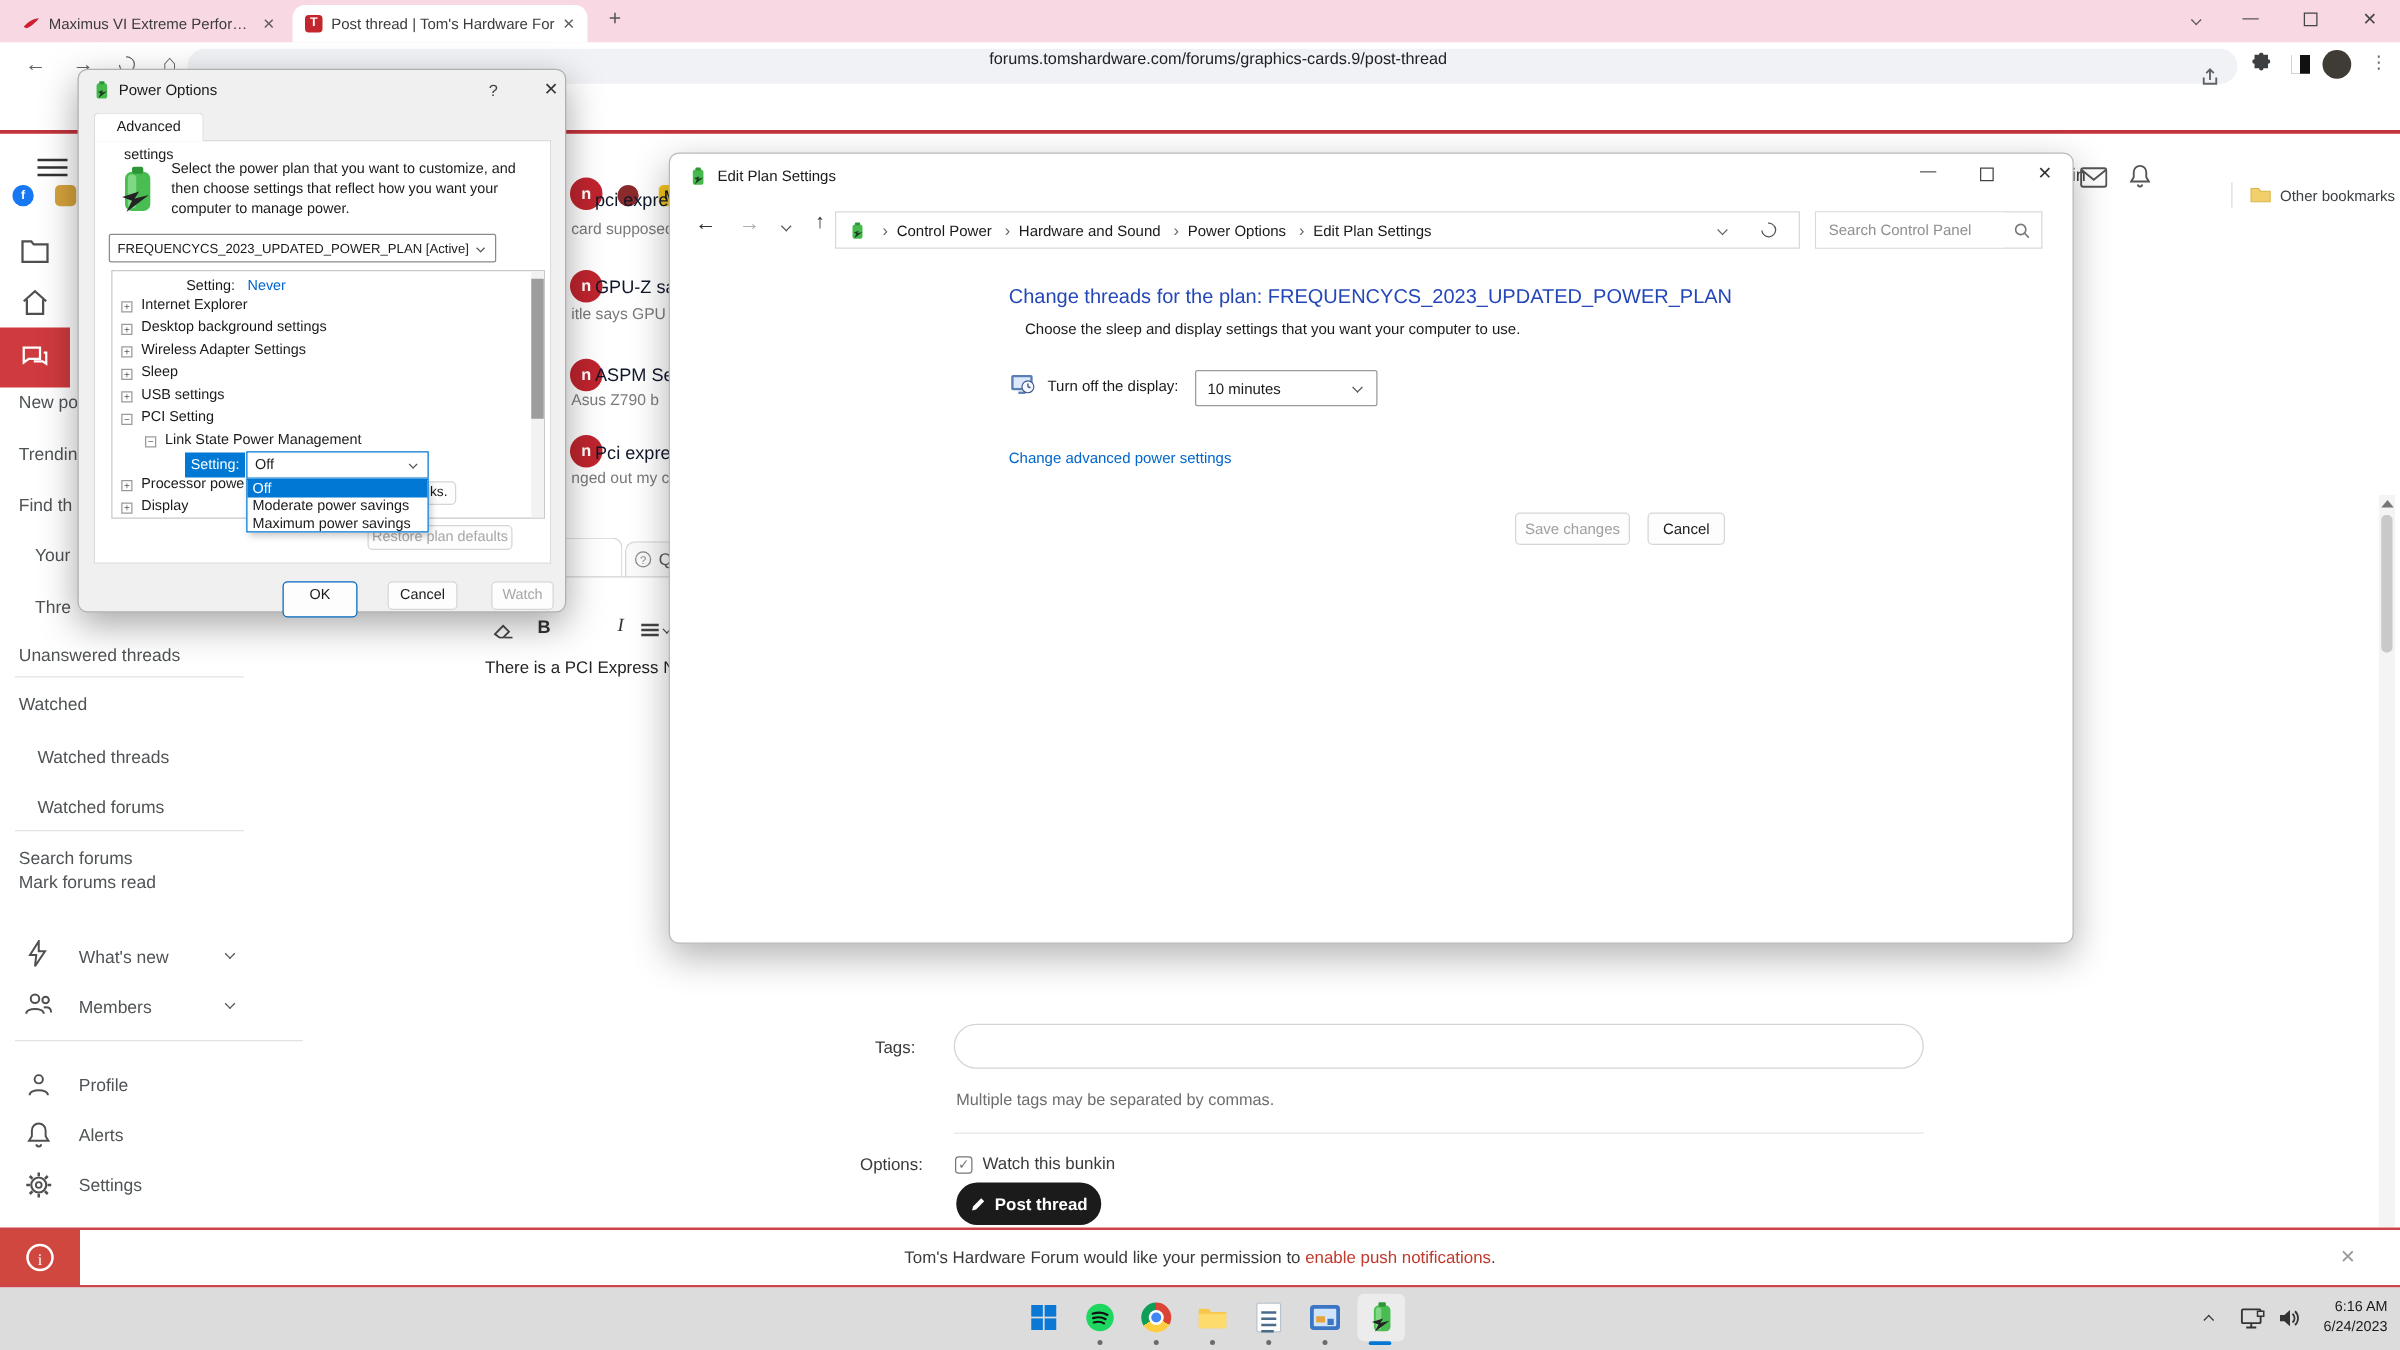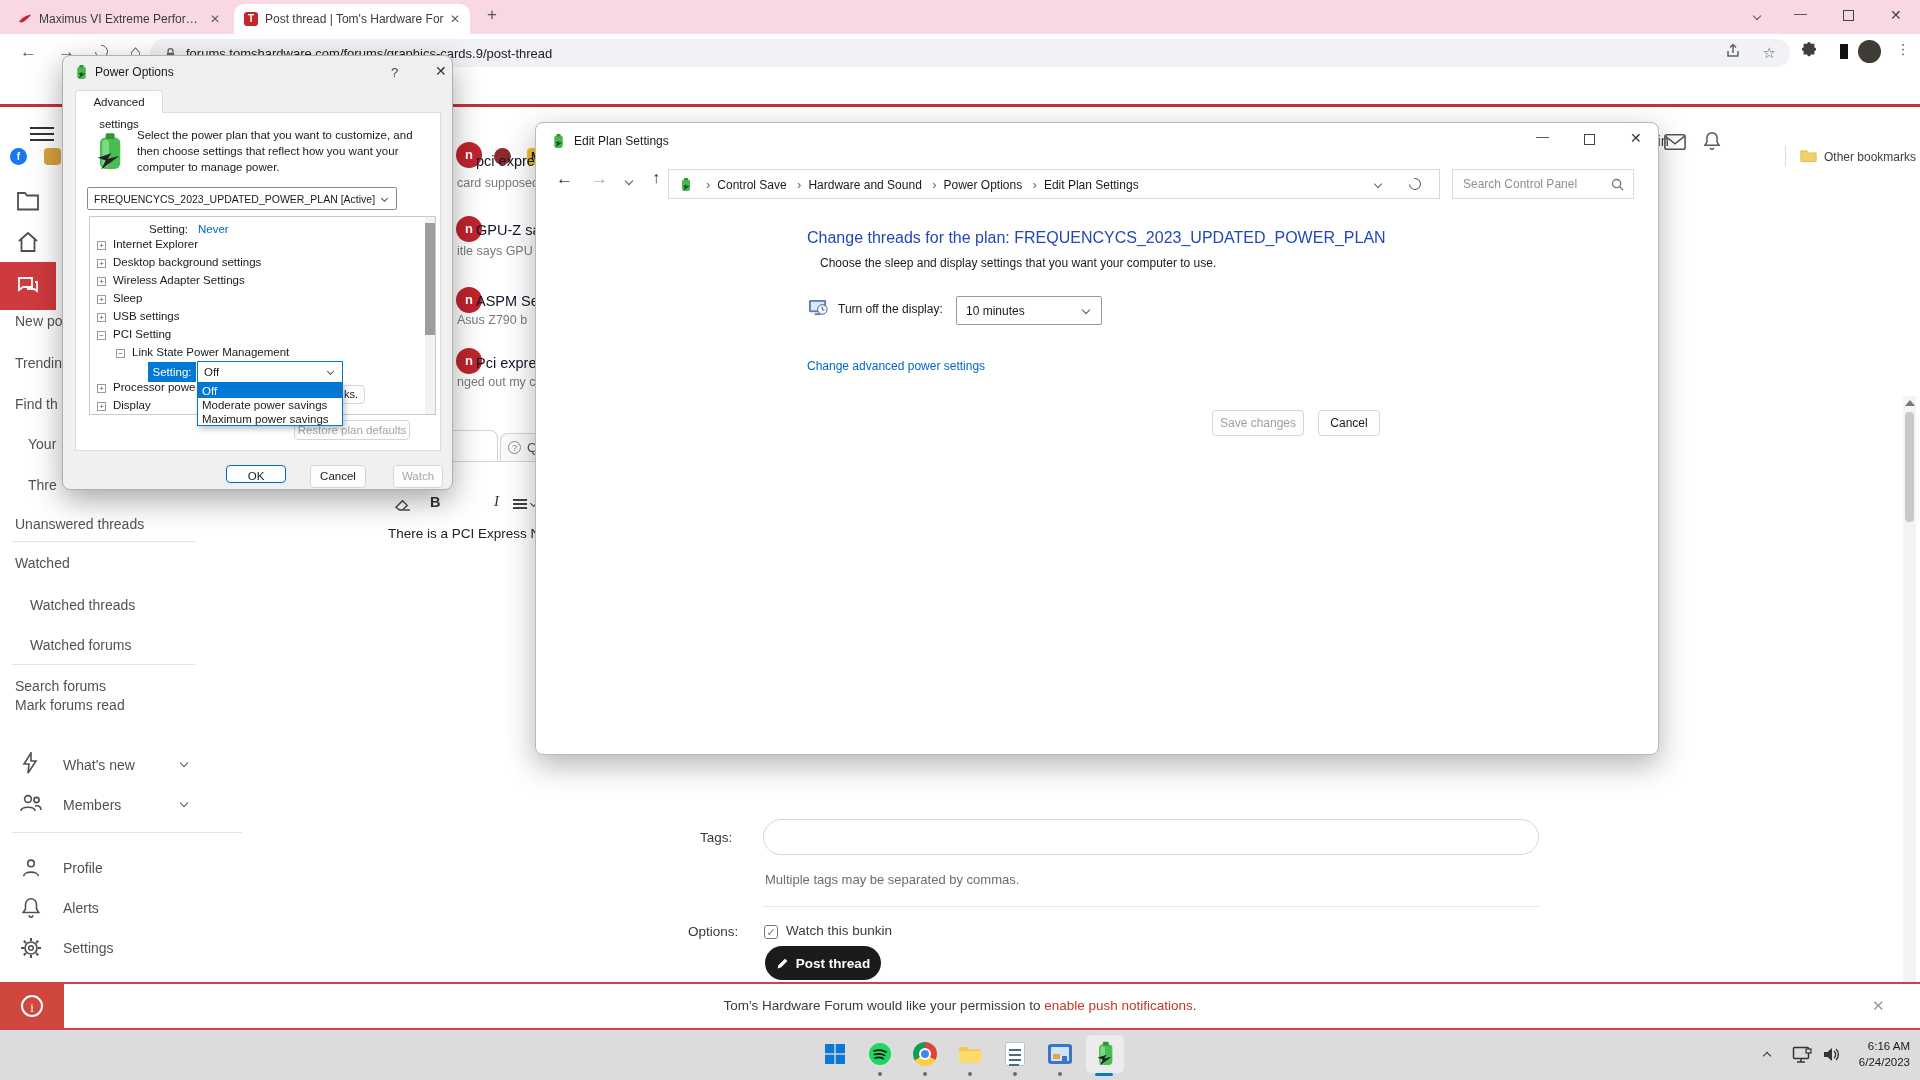--- a/index.html
+++ b/index.html
@@ -10,21 +10,21 @@
   
   .chev{display:inline-block;width:6px;height:6px;border-right:1.6px solid currentColor;border-bottom:1.6px solid currentColor;transform:rotate(45deg);}
   .chev-up{transform:rotate(225deg);}
   
   .tabstrip{left:0;top:0;width:1920px;height:34px;background:#f7d8e3;}
   .tab{top:4px;height:30px;border-radius:10px 10px 0 0;display:flex;align-items:center;padding:0 10px;font-size:12px;color:#3c3c3c;}
   .tab.active{background:#fff;}
   .tclose{margin-left:auto;color:#5f5f5f;font-size:12px;}
   .toolbar{left:0;top:34px;width:1920px;height:36px;background:#fff;}
   .navic{font-size:17px;color:#5f6368;}
-  .urlpill{left:150px;top:39px;width:1640px;height:28px;background:#f0f2f5;border-radius:14px;display:flex;align-items:center;padding:0 14px;}
+  .urlpill{left:150px;top:39px;width:1640px;height:28px;background:#f0f2f5;border-radius:14px;display:flex;align-items:center;padding:0 14px;flex-direction:column;}
   .bookbar{left:0;top:70px;width:1920px;height:34px;background:#fff;}
   .fav{position:absolute;top:78px;width:17px;height:17px;border-radius:4px;font-size:10px;font-weight:bold;color:#fff;text-align:center;line-height:17px;}
   .redline{left:0;top:104px;width:1920px;height:3px;background:#c2333b;}
   
   .side-label{position:absolute;font-size:14px;color:#4f5355;white-space:nowrap;}
   .sdiv{position:absolute;left:12px;width:183px;height:1px;background:#e2e2e2;}
   .sicon{position:absolute;color:#4f4f4f;}
   .thread-title{position:absolute;font-size:14.5px;color:#0f172a;white-space:nowrap;}
   .thread-snip{position:absolute;font-size:12.5px;color:#7a7a7a;white-space:nowrap;}
   .tavatar{position:absolute;width:26px;height:26px;border-radius:50%;background:#c0242e;color:#fff;font-size:13px;font-weight:bold;text-align:center;line-height:26px;}
@@ -286,21 +286,21 @@
     <span class="abs chev" style="left:90px;top:55px;color:#555;"></span>
     <span class="abs" style="left:116px;top:46px;font-size:16px;color:#333;">↑</span>
 
     <div class="abs" style="left:132px;top:46px;width:772px;height:30px;border:1px solid #d9d9d9;">
       <svg class="abs" style="left:9px;top:7px;" width="16" height="16" viewBox="0 0 16 16">
           <rect x="4" y="2.5" width="8" height="11.5" rx="2" fill="#46b94e"></rect>
           <rect x="6" y="1" width="4" height="2.2" rx="0.6" fill="#2f9637"></rect>
           <path d="M5 9 l4-1.5 l-1 2 l4-1 l-6.5 5 l1.5-3.5 Z" fill="#1d3b1f"></path>
         </svg>
       <span class="abs crumb" style="left:30px;top:7px;">
-        <span class="crumbsep">›</span><span>Control Save</span>
+        <span class="crumbsep">›</span><span>Control Power</span>
         <span class="crumbsep">›</span><span>Hardware and Sound</span>
         <span class="crumbsep">›</span><span>Power Options</span>
         <span class="crumbsep">›</span><span>Edit Plan Settings</span>
       </span>
       <span class="abs chev" style="left:706px;top:11px;color:#666;"></span>
       <span class="abs" style="left:740px;top:8px;width:12px;height:12px;border:1.6px solid #555;border-radius:50%;border-left-color:transparent;transform:rotate(40deg);"></span>
     </div>
     <div class="abs" style="left:916px;top:46px;width:182px;height:30px;border:1px solid #d9d9d9;">
       <input style="position: absolute; left: 0px; top: 0px; width: 150px; height: 28px; border: none; padding: 0px 10px; font-size: 12px;" placeholder="Search Control Panel">
       <svg class="abs" style="left:158px;top:8px;" width="13" height="13" viewBox="0 0 14 14">
@@ -394,21 +394,21 @@
       <span class="tl" style="left:50px;top:343px;">Display</span>
 
     <div class="abs" style="left:134px;top:327px;width:146px;height:43px;background:#fff;border:1px solid #0078d4;box-shadow:2px 3px 6px rgba(0,0,0,.25);z-index:40;">
       <div class="ddi sel">Off</div>
       <div class="ddi">Moderate power savings</div>
       <div class="ddi">Maximum power savings</div>
     </div>
 
     <div class="abs winbtn" style="left:231px;top:364px;width:116px;height:20px;font-size:11.5px;line-height:18px;color:#a6a6a6;">Restore plan defaults</div>
 
-    <div class="abs winbtn" style="left:163px;top:409px;width:60px;height:18px;font-size:11.5px;line-height:21px;color:#1a1a1a;border-color:#0067c0;">OK</div>
+    <div class="abs winbtn" style="left:163px;top:409px;width:60px;height:29px;font-size:11.5px;line-height:21px;color:#1a1a1a;border-color:#0067c0;">OK</div>
     <div class="abs winbtn" style="left:247px;top:409px;width:56px;height:23px;font-size:11.5px;line-height:21px;color:#1a1a1a;">Cancel</div>
     <div class="abs winbtn" style="left:330px;top:409px;width:50px;height:23px;font-size:11.5px;line-height:21px;color:#a6a6a6;">Watch</div>
   </div>
 
   <div class="abs" id="notif">
     <div class="abs" style="left:0;top:0;width:64px;height:44px;background:#d0473f;display:flex;align-items:center;justify-content:center;">
       <span style="width:22px;height:22px;border:2px solid #fff;border-radius:50%;color:#fff;font-size:13px;text-align:center;line-height:21px;font-family:'Liberation Serif',serif;">i</span>
     </div>
     <div class="abs" style="left:0;top:0;width:1920px;height:44px;text-align:center;line-height:44px;font-size:13.5px;color:#3a3a3a;">
       <span>Tom's Hardware Forum would like your permission to </span><span style="color:#c0392b;">enable push notifications</span><span>.</span>

